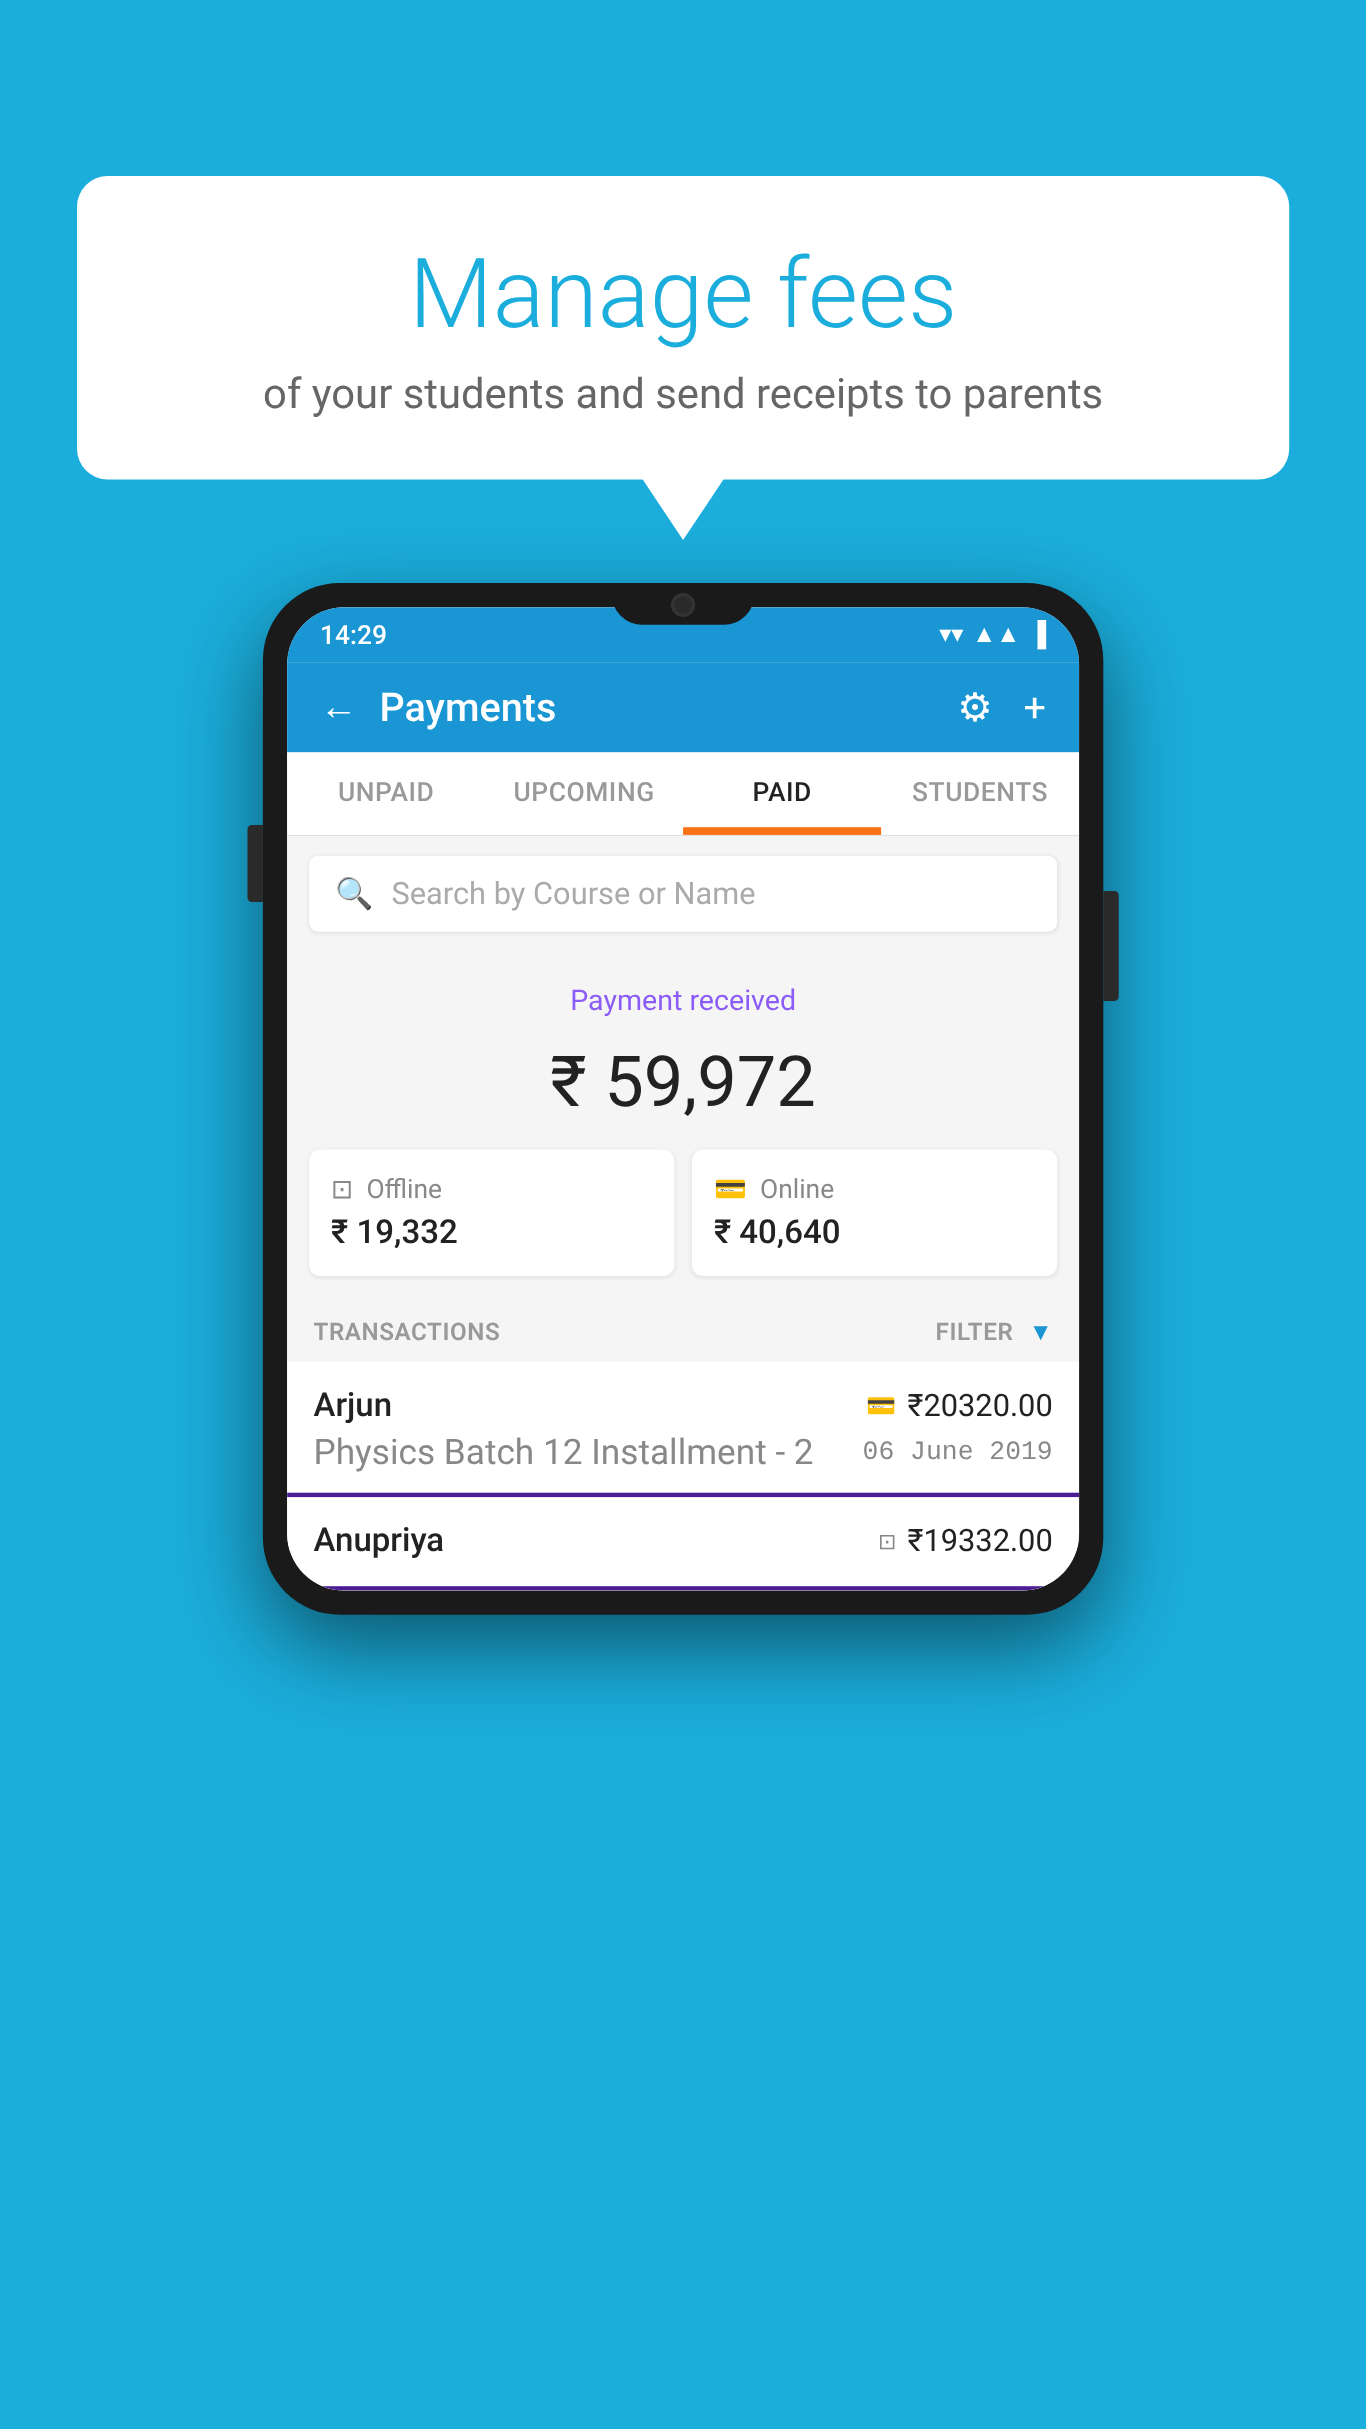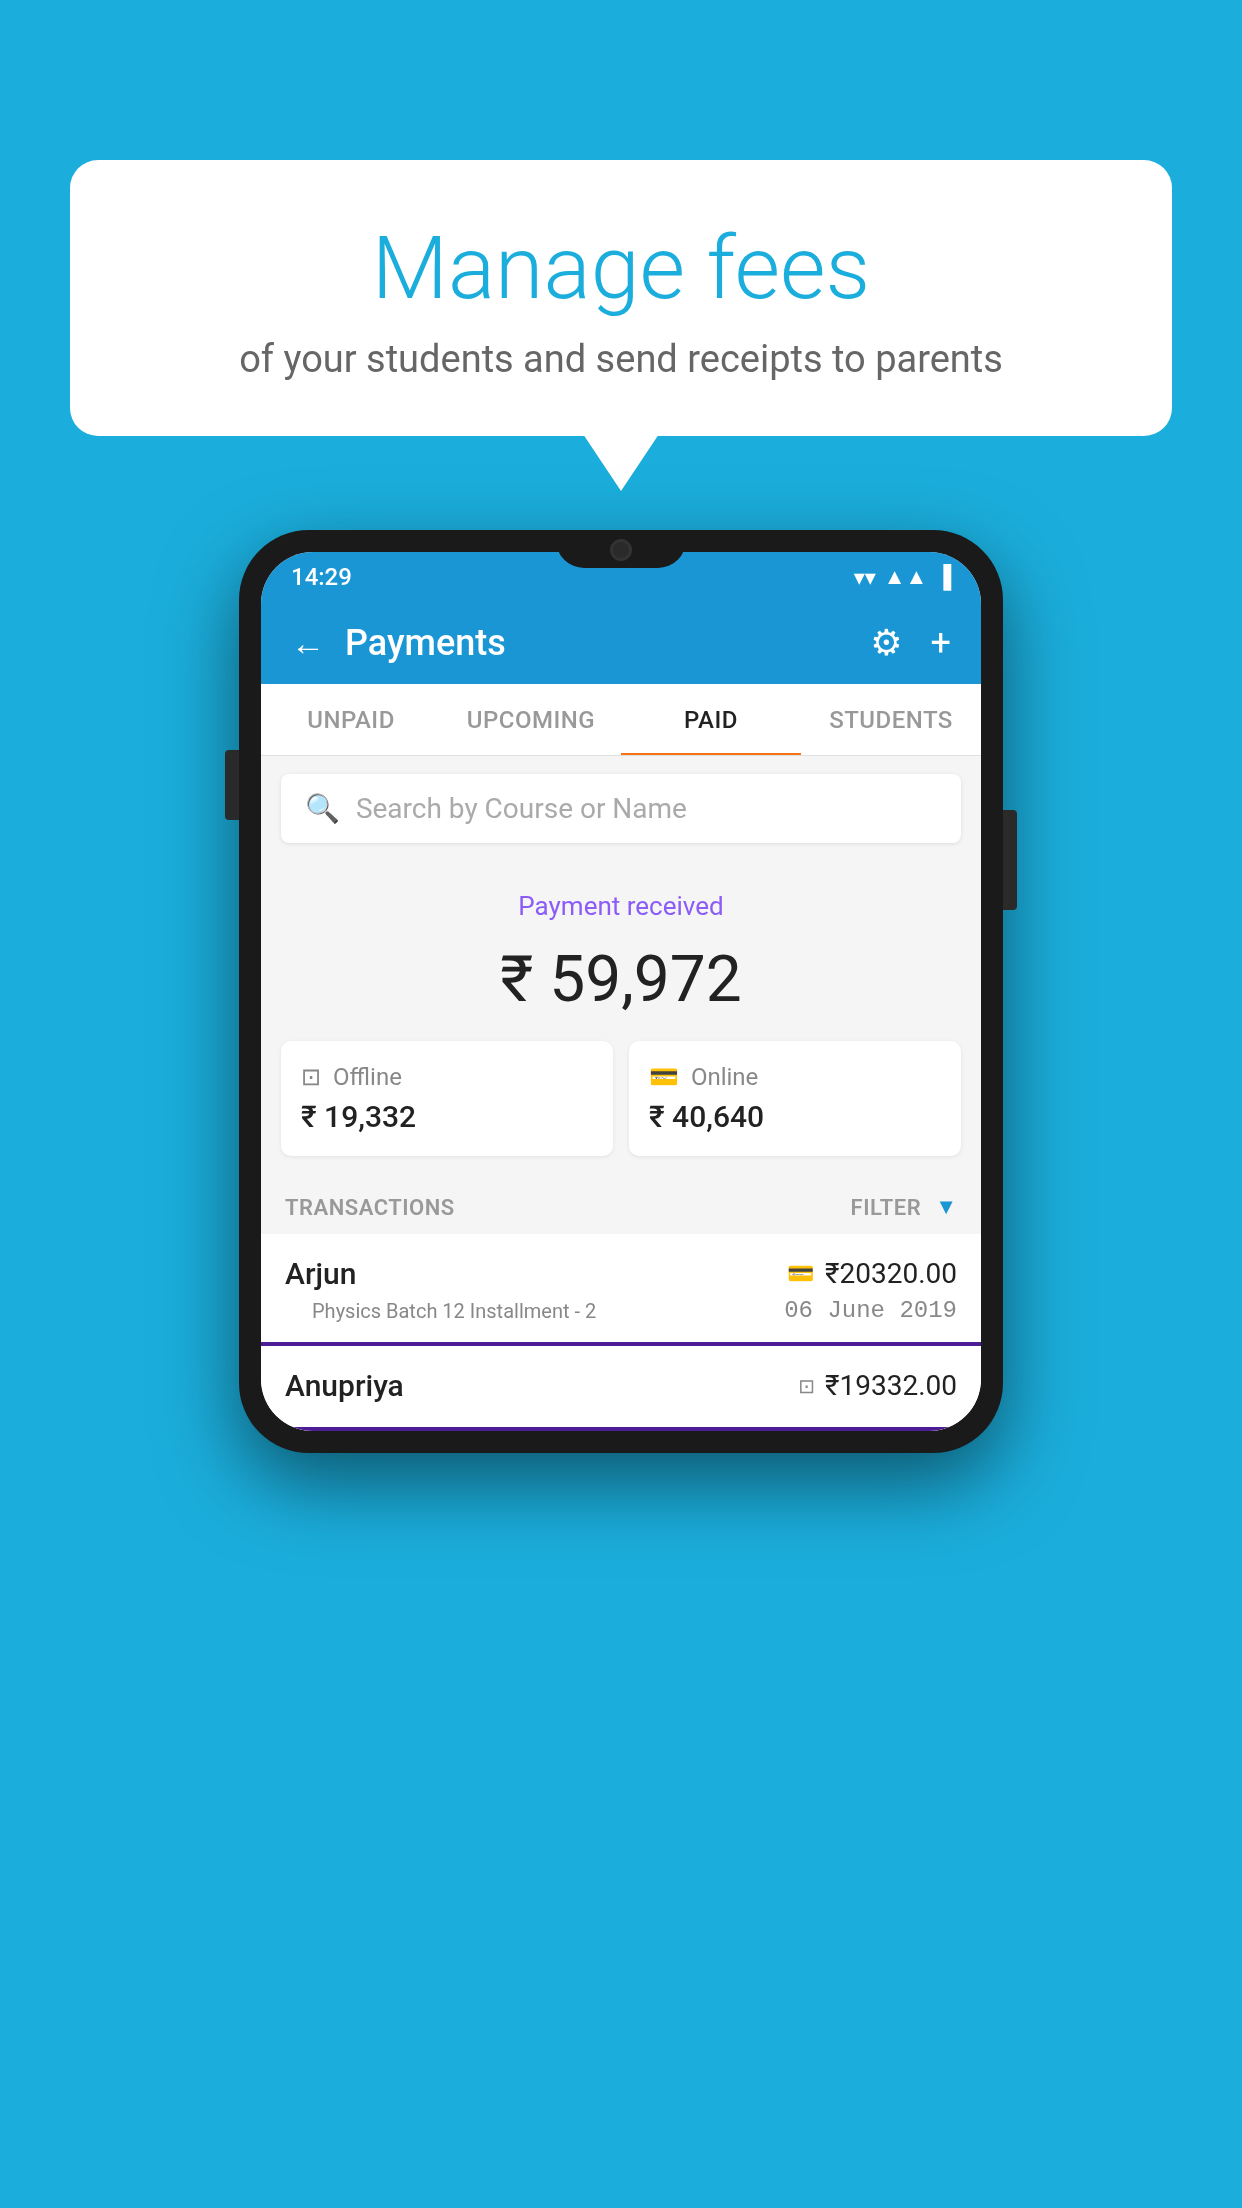--- a/index.html
+++ b/index.html
@@ -206,21 +206,21 @@
       font-size: 24px;
       font-weight: 500;
       color: #999;
       cursor: pointer;
       letter-spacing: 0.5px;
       border-bottom: 3px solid transparent;
     }
 
     .tab.active {
       color: #222;
-      border-bottom: 2px solid #f97316;
+      border-bottom: 7px solid #f97316;
     }
 
     
     .search-container {
       background: #f5f5f5;
       padding: 18px 20px;
     }
 
     .search-bar {
       background: white;
@@ -375,22 +375,21 @@
     }
 
     .transaction-bottom {
       display: flex;
       align-items: center;
       justify-content: space-between;
     }
 
     .transaction-desc {
       color: #888;
-      font-size: 20px;
-      margin-left: 27px;
+      font-size: 32px;
     }
 
     .transaction-date {
       color: #888;
       font-size: 24px;
       font-family: Liberation Mono, monospace;
     }
 
     .transaction-rupee-icon {
       color: #888;

